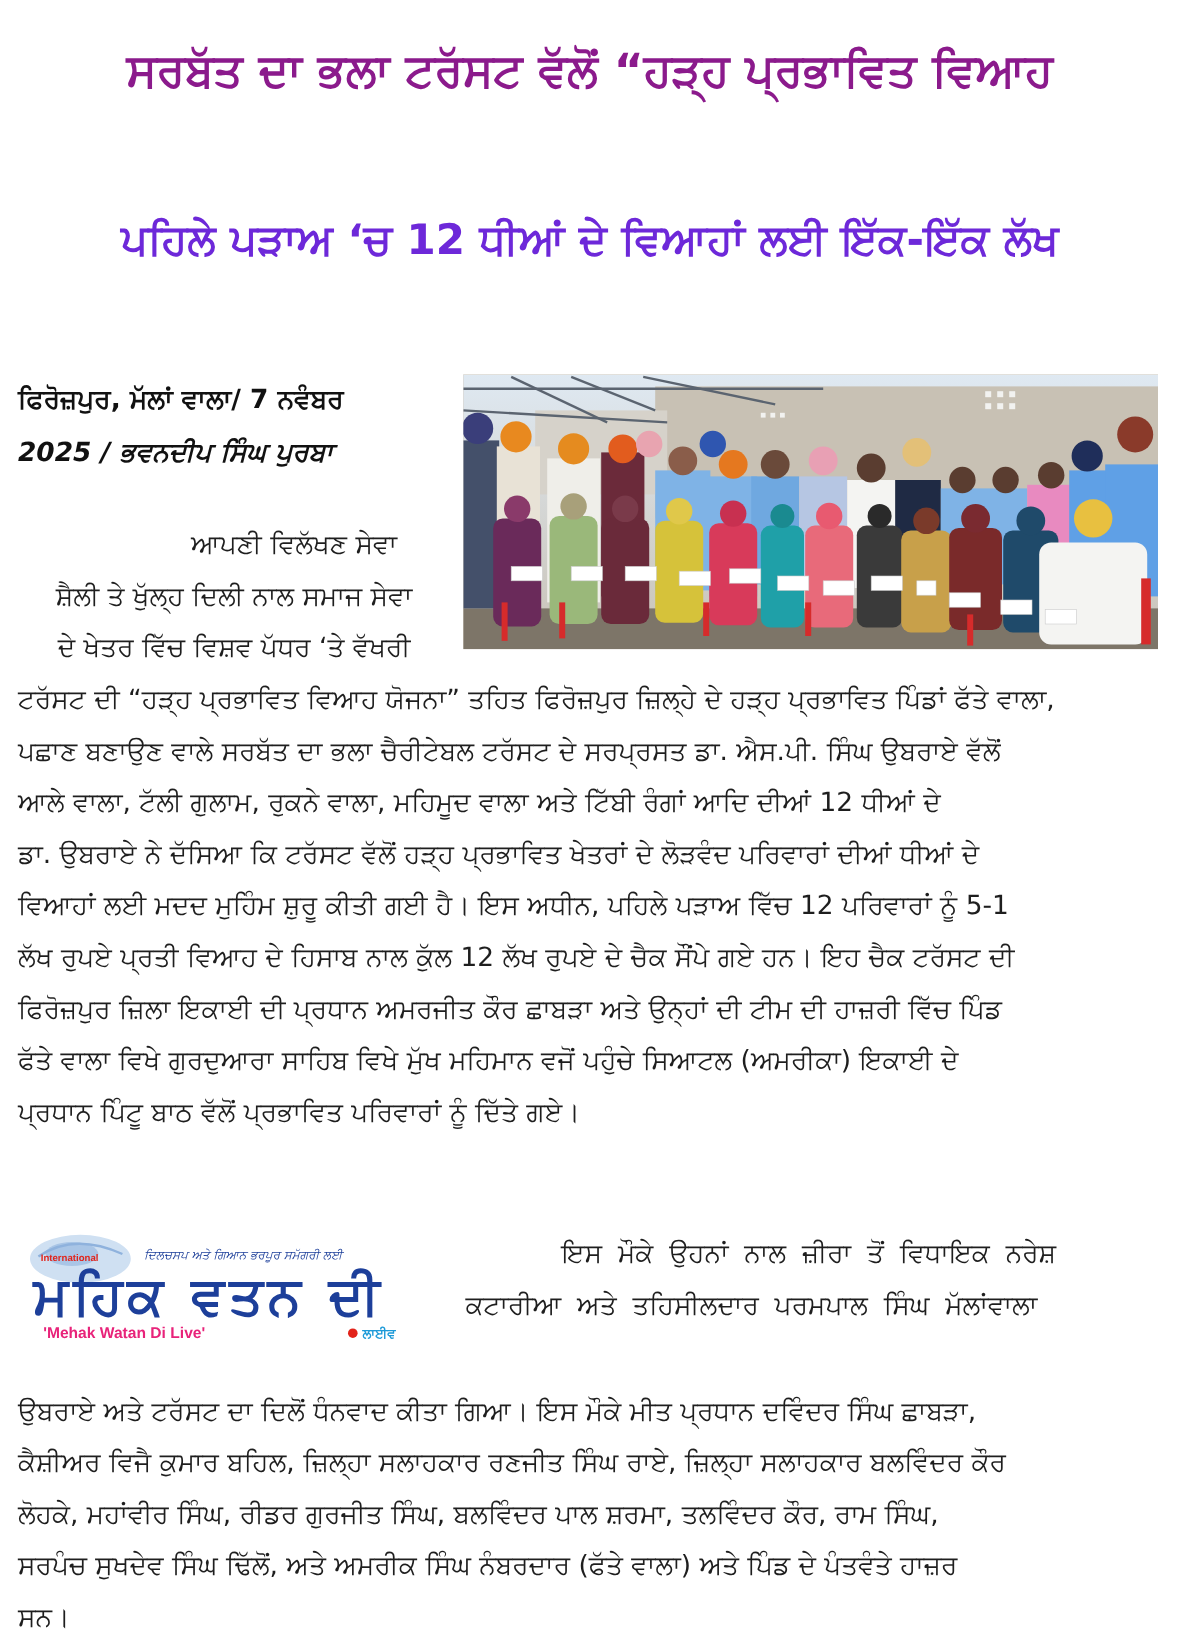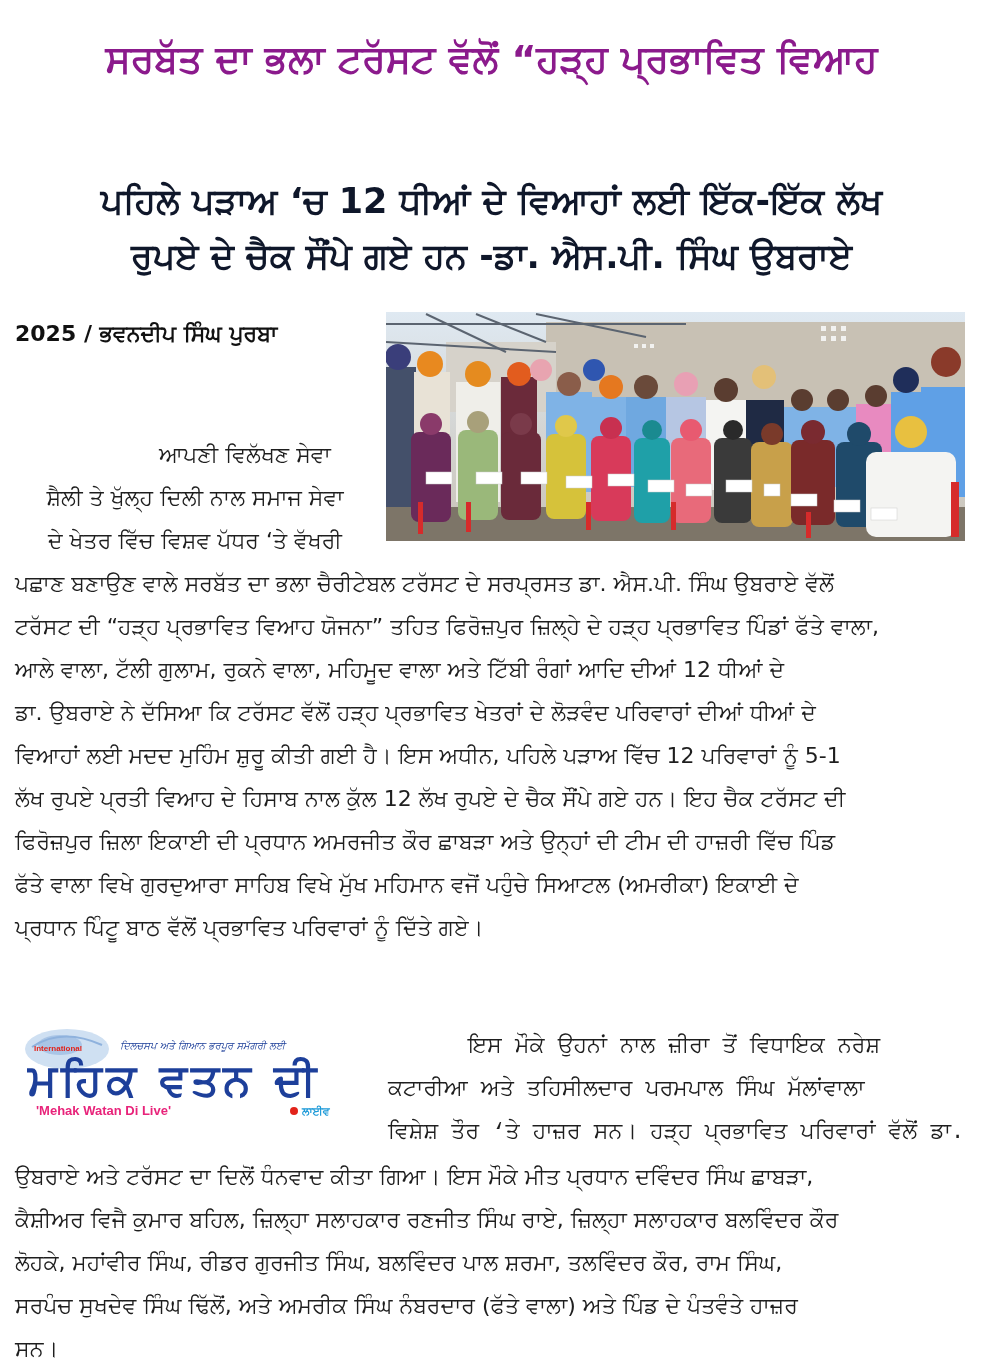--- a/index.html
+++ b/index.html
@@ -13,21 +13,21 @@
     }
     .headline-2 {
       position: absolute; left: 0; top: 174px; width: 983px;
       text-align: center; font-weight: bold; font-size: 35px; line-height: 55px;
       padding: 0 40px;
     }
     .dateline {
       position: absolute; left: 15px; top: 312px; width: 360px;
       font-weight: bold; font-size: 22px; line-height: 44px; color: #111;
     }
-    .dateline .num { }
+    .dateline .num { font-style: italic; }
     .photo {
       position: absolute; left: 386px; top: 312px; width: 579px; height: 229px;
       overflow: hidden; background: #cfc8bd;
     }
     .body-text { font-size: 22px; line-height: 43px; color: #1e1e1e; }
     .para1-side {
       position: absolute; left: 15px; top: 433px; width: 360px; text-align: center;
     }
     .para1-side .indent { padding-left: 100px; }
     .para1-full {
@@ -45,26 +45,26 @@
     }
     .line { display: block; white-space: nowrap; }
   </style>
 </head>
 <body>
 
 <h1 class="headline-1" style="color:#8b1a8c">
   <span class="line">ਸਰਬੱਤ ਦਾ ਭਲਾ ਟਰੱਸਟ ਵੱਲੋਂ “ਹੜ੍ਹ ਪ੍ਰਭਾਵਿਤ ਵਿਆਹ</span>
 </h1>
 
-<h2 class="headline-2" style="color:#0f172a">
+<h2 class="headline-2" style="color:#6d28d9">
   <span class="line">ਪਹਿਲੇ ਪੜਾਅ ‘ਚ 12 ਧੀਆਂ ਦੇ ਵਿਆਹਾਂ ਲਈ ਇੱਕ-ਇੱਕ ਲੱਖ</span>
-  <span class="line">ਰੁਪਏ ਦੇ ਚੈਕ ਸੌਂਪੇ ਗਏ ਹਨ -ਡਾ. ਐਸ.ਪੀ. ਸਿੰਘ ਉਬਰਾਏ</span>
 </h2>
 
 <div class="dateline">
+  <span class="line">ਫਿਰੋਜ਼ਪੁਰ, ਮੱਲਾਂ ਵਾਲਾ/ 7 ਨਵੰਬਰ</span>
   <span class="line num">2025 / ਭਵਨਦੀਪ ਸਿੰਘ ਪੁਰਬਾ</span>
 </div>
 
 <div class="photo">
   <svg width="579" height="229" viewBox="0 0 579 229" xmlns="http://www.w3.org/2000/svg">
     <defs>
       <linearGradient id="sky" x1="0" y1="0" x2="0" y2="1">
         <stop offset="0" stop-color="#dfe9f2"></stop>
         <stop offset="1" stop-color="#c9c2b6"></stop>
       </linearGradient>
@@ -184,22 +184,22 @@
   </svg>
 </div>
 
 <div class="para1-side body-text">
   <span class="line indent">ਆਪਣੀ ਵਿਲੱਖਣ ਸੇਵਾ</span>
   <span class="line">ਸ਼ੈਲੀ ਤੇ ਖੁੱਲ੍ਹ ਦਿਲੀ ਨਾਲ ਸਮਾਜ ਸੇਵਾ</span>
   <span class="line">ਦੇ ਖੇਤਰ ਵਿੱਚ ਵਿਸ਼ਵ ਪੱਧਰ ‘ਤੇ ਵੱਖਰੀ</span>
 </div>
 
 <div class="para1-full body-text">
+  <span class="line">ਟਰੱਸਟ ਦੀ “ਹੜ੍ਹ ਪ੍ਰਭਾਵਿਤ ਵਿਆਹ ਯੋਜਨਾ” ਤਹਿਤ ਫਿਰੋਜ਼ਪੁਰ ਜ਼ਿਲ੍ਹੇ ਦੇ ਹੜ੍ਹ ਪ੍ਰਭਾਵਿਤ ਪਿੰਡਾਂ ਫੱਤੇ ਵਾਲਾ,</span>
   <span class="line">ਪਛਾਣ ਬਣਾਉਣ ਵਾਲੇ ਸਰਬੱਤ ਦਾ ਭਲਾ ਚੈਰੀਟੇਬਲ ਟਰੱਸਟ ਦੇ ਸਰਪ੍ਰਸਤ ਡਾ. ਐਸ.ਪੀ. ਸਿੰਘ ਉਬਰਾਏ ਵੱਲੋਂ</span>
-  <span class="line">ਟਰੱਸਟ ਦੀ “ਹੜ੍ਹ ਪ੍ਰਭਾਵਿਤ ਵਿਆਹ ਯੋਜਨਾ” ਤਹਿਤ ਫਿਰੋਜ਼ਪੁਰ ਜ਼ਿਲ੍ਹੇ ਦੇ ਹੜ੍ਹ ਪ੍ਰਭਾਵਿਤ ਪਿੰਡਾਂ ਫੱਤੇ ਵਾਲਾ,</span>
   <span class="line">ਆਲੇ ਵਾਲਾ, ਟੱਲੀ ਗੁਲਾਮ, ਰੁਕਨੇ ਵਾਲਾ, ਮਹਿਮੂਦ ਵਾਲਾ ਅਤੇ ਟਿੱਬੀ ਰੰਗਾਂ ਆਦਿ ਦੀਆਂ 12 ਧੀਆਂ ਦੇ</span>
   <span class="line">ਡਾ. ਉਬਰਾਏ ਨੇ ਦੱਸਿਆ ਕਿ ਟਰੱਸਟ ਵੱਲੋਂ ਹੜ੍ਹ ਪ੍ਰਭਾਵਿਤ ਖੇਤਰਾਂ ਦੇ ਲੋੜਵੰਦ ਪਰਿਵਾਰਾਂ ਦੀਆਂ ਧੀਆਂ ਦੇ</span>
   <span class="line">ਵਿਆਹਾਂ ਲਈ ਮਦਦ ਮੁਹਿੰਮ ਸ਼ੁਰੂ ਕੀਤੀ ਗਈ ਹੈ। ਇਸ ਅਧੀਨ, ਪਹਿਲੇ ਪੜਾਅ ਵਿੱਚ 12 ਪਰਿਵਾਰਾਂ ਨੂੰ 5-1</span>
   <span class="line">ਲੱਖ ਰੁਪਏ ਪ੍ਰਤੀ ਵਿਆਹ ਦੇ ਹਿਸਾਬ ਨਾਲ ਕੁੱਲ 12 ਲੱਖ ਰੁਪਏ ਦੇ ਚੈਕ ਸੌਂਪੇ ਗਏ ਹਨ। ਇਹ ਚੈਕ ਟਰੱਸਟ ਦੀ</span>
   <span class="line">ਫਿਰੋਜ਼ਪੁਰ ਜ਼ਿਲਾ ਇਕਾਈ ਦੀ ਪ੍ਰਧਾਨ ਅਮਰਜੀਤ ਕੌਰ ਛਾਬੜਾ ਅਤੇ ਉਨ੍ਹਾਂ ਦੀ ਟੀਮ ਦੀ ਹਾਜ਼ਰੀ ਵਿੱਚ ਪਿੰਡ</span>
   <span class="line">ਫੱਤੇ ਵਾਲਾ ਵਿਖੇ ਗੁਰਦੁਆਰਾ ਸਾਹਿਬ ਵਿਖੇ ਮੁੱਖ ਮਹਿਮਾਨ ਵਜੋਂ ਪਹੁੰਚੇ ਸਿਆਟਲ (ਅਮਰੀਕਾ) ਇਕਾਈ ਦੇ</span>
   <span class="line">ਪ੍ਰਧਾਨ ਪਿੰਟੂ ਬਾਠ ਵੱਲੋਂ ਪ੍ਰਭਾਵਿਤ ਪਰਿਵਾਰਾਂ ਨੂੰ ਦਿੱਤੇ ਗਏ।</span>
 </div>
 
 <div class="logo">
@@ -218,21 +218,20 @@
 
     <text x="14" y="88" font-family="Liberation Sans, sans-serif" font-size="13" font-weight="bold" fill="#e8237a">'Mehak Watan Di Live'</text>
     <circle cx="272" cy="84" r="4" fill="#e2231a"></circle>
     <text x="280" y="88" font-family="DejaVu Sans, sans-serif" font-size="11" font-weight="bold" fill="#1d9ad8">ਲਾਈਵ</text>
   </svg>
 </div>
 
 <div class="para2-side body-text">
   <span class="line indent">ਇਸ ਮੌਕੇ ਉਹਨਾਂ ਨਾਲ ਜ਼ੀਰਾ ਤੋਂ ਵਿਧਾਇਕ ਨਰੇਸ਼</span>
   <span class="line">ਕਟਾਰੀਆ ਅਤੇ ਤਹਿਸੀਲਦਾਰ ਪਰਮਪਾਲ ਸਿੰਘ ਮੱਲਾਂਵਾਲਾ</span>
-  <span class="line">ਵਿਸ਼ੇਸ਼ ਤੌਰ ‘ਤੇ ਹਾਜ਼ਰ ਸਨ। ਹੜ੍ਹ ਪ੍ਰਭਾਵਿਤ ਪਰਿਵਾਰਾਂ ਵੱਲੋਂ ਡਾ.</span>
 </div>
 
 <div class="para2-full body-text">
   <span class="line">ਉਬਰਾਏ ਅਤੇ ਟਰੱਸਟ ਦਾ ਦਿਲੋਂ ਧੰਨਵਾਦ ਕੀਤਾ ਗਿਆ। ਇਸ ਮੌਕੇ ਮੀਤ ਪ੍ਰਧਾਨ ਦਵਿੰਦਰ ਸਿੰਘ ਛਾਬੜਾ,</span>
   <span class="line">ਕੈਸ਼ੀਅਰ ਵਿਜੈ ਕੁਮਾਰ ਬਹਿਲ, ਜ਼ਿਲ੍ਹਾ ਸਲਾਹਕਾਰ ਰਣਜੀਤ ਸਿੰਘ ਰਾਏ, ਜ਼ਿਲ੍ਹਾ ਸਲਾਹਕਾਰ ਬਲਵਿੰਦਰ ਕੌਰ</span>
   <span class="line">ਲੋਹਕੇ, ਮਹਾਂਵੀਰ ਸਿੰਘ, ਰੀਡਰ ਗੁਰਜੀਤ ਸਿੰਘ, ਬਲਵਿੰਦਰ ਪਾਲ ਸ਼ਰਮਾ, ਤਲਵਿੰਦਰ ਕੌਰ, ਰਾਮ ਸਿੰਘ,</span>
   <span class="line">ਸਰਪੰਚ ਸੁਖਦੇਵ ਸਿੰਘ ਢਿੱਲੋਂ, ਅਤੇ ਅਮਰੀਕ ਸਿੰਘ ਨੰਬਰਦਾਰ (ਫੱਤੇ ਵਾਲਾ) ਅਤੇ ਪਿੰਡ ਦੇ ਪੰਤਵੰਤੇ ਹਾਜ਼ਰ</span>
   <span class="line">ਸਨ।</span>
 </div>
 

